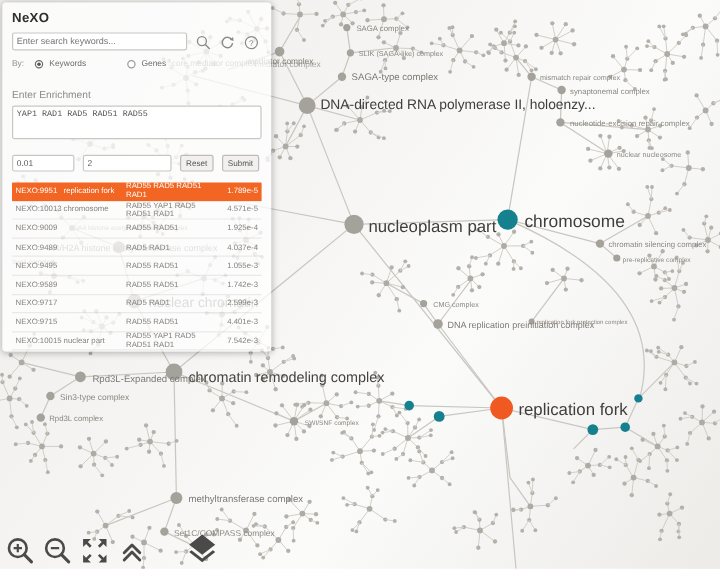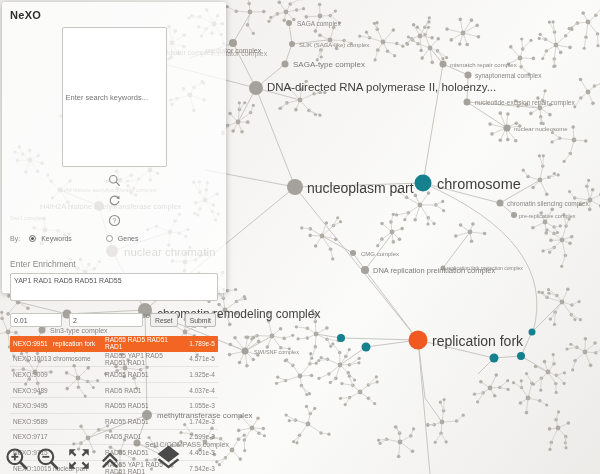--- a/index.html
+++ b/index.html
@@ -12,38 +12,38 @@
   #graph text{font-family:"Liberation Sans",sans-serif;}
 
   
   .panel{
     position:absolute;left:2px;top:2px;width:224px;height:291px;z-index:2;
     background:rgba(255,255,255,0.74);
     border-radius:3px;box-shadow:0 1px 6px rgba(0,0,0,0.28);
     padding:7px 8px 4px 8px;box-sizing:border-box;
   }
   .panel-title{font-size:11px;font-weight:bold;color:#2e2e2e;letter-spacing:.3px;margin-bottom:6px;}
-  .search-row{display:flex;align-items:center;gap:7px;flex-direction:column;}
+  .search-row{display:flex;align-items:flex-end;gap:7px;}
   .search-row input{
     flex:0 0 138px;height:13px;font-size:7.5px;color:#444;
     border:1px solid #c9c7c4;border-radius:2px;background:#fff;
     padding:0 3px;outline:none;font-family:"Liberation Sans",sans-serif;
   }
   .p-icon{width:13px;height:13px;display:inline-block;cursor:pointer;}
   .by-row{display:flex;align-items:center;margin-top:8px;font-size:7px;color:#8a8a8a;}
   .by-label{margin-right:9px;}
   .radio{display:flex;align-items:center;margin-right:34px;cursor:pointer;color:#6e6e6e;}
   .rb{width:7px;height:7px;border:1px solid #9a9a9a;border-radius:50%;margin-right:5px;position:relative;background:#fff;box-sizing:border-box;}
   .rb.checked{border-color:#6b6b6b;}
   .rb.checked::after{content:"";position:absolute;left:1px;top:1px;width:3px;height:3px;border-radius:50%;background:#555;}
   .section-title{margin-top:17px;font-size:8.5px;color:#8d8b88;}
   .panel textarea{
     margin-top:4px;width:100%;height:28px;resize:none;box-sizing:border-box;
     border:1px solid #c9c7c4;border-radius:2px;background:#fff;
-    font-size:7px;color:#555;padding:3px;outline:none;font-family:Liberation Sans, sans-serif;
+    font-size:7px;color:#555;padding:3px;outline:none;font-family:Liberation Mono, monospace;
   }
   .param-row{display:flex;align-items:flex-end;margin-top:8px;gap:7px;}
   .param-row input{
     height:12px;font-size:7px;color:#555;border:1px solid #c9c7c4;border-radius:2px;
     background:#fff;padding:0 3px;box-sizing:content-box;outline:none;font-family:"Liberation Sans",sans-serif;
   }
   .inp-p{width:44px;} .inp-g{width:66px;}
   .btn{
     font-size:6.8px;color:#555;background:#f1f0ee;border:1px solid #bdbbb8;border-radius:2px;
     padding:2.5px 4px;cursor:pointer;font-family:"Liberation Sans",sans-serif;

